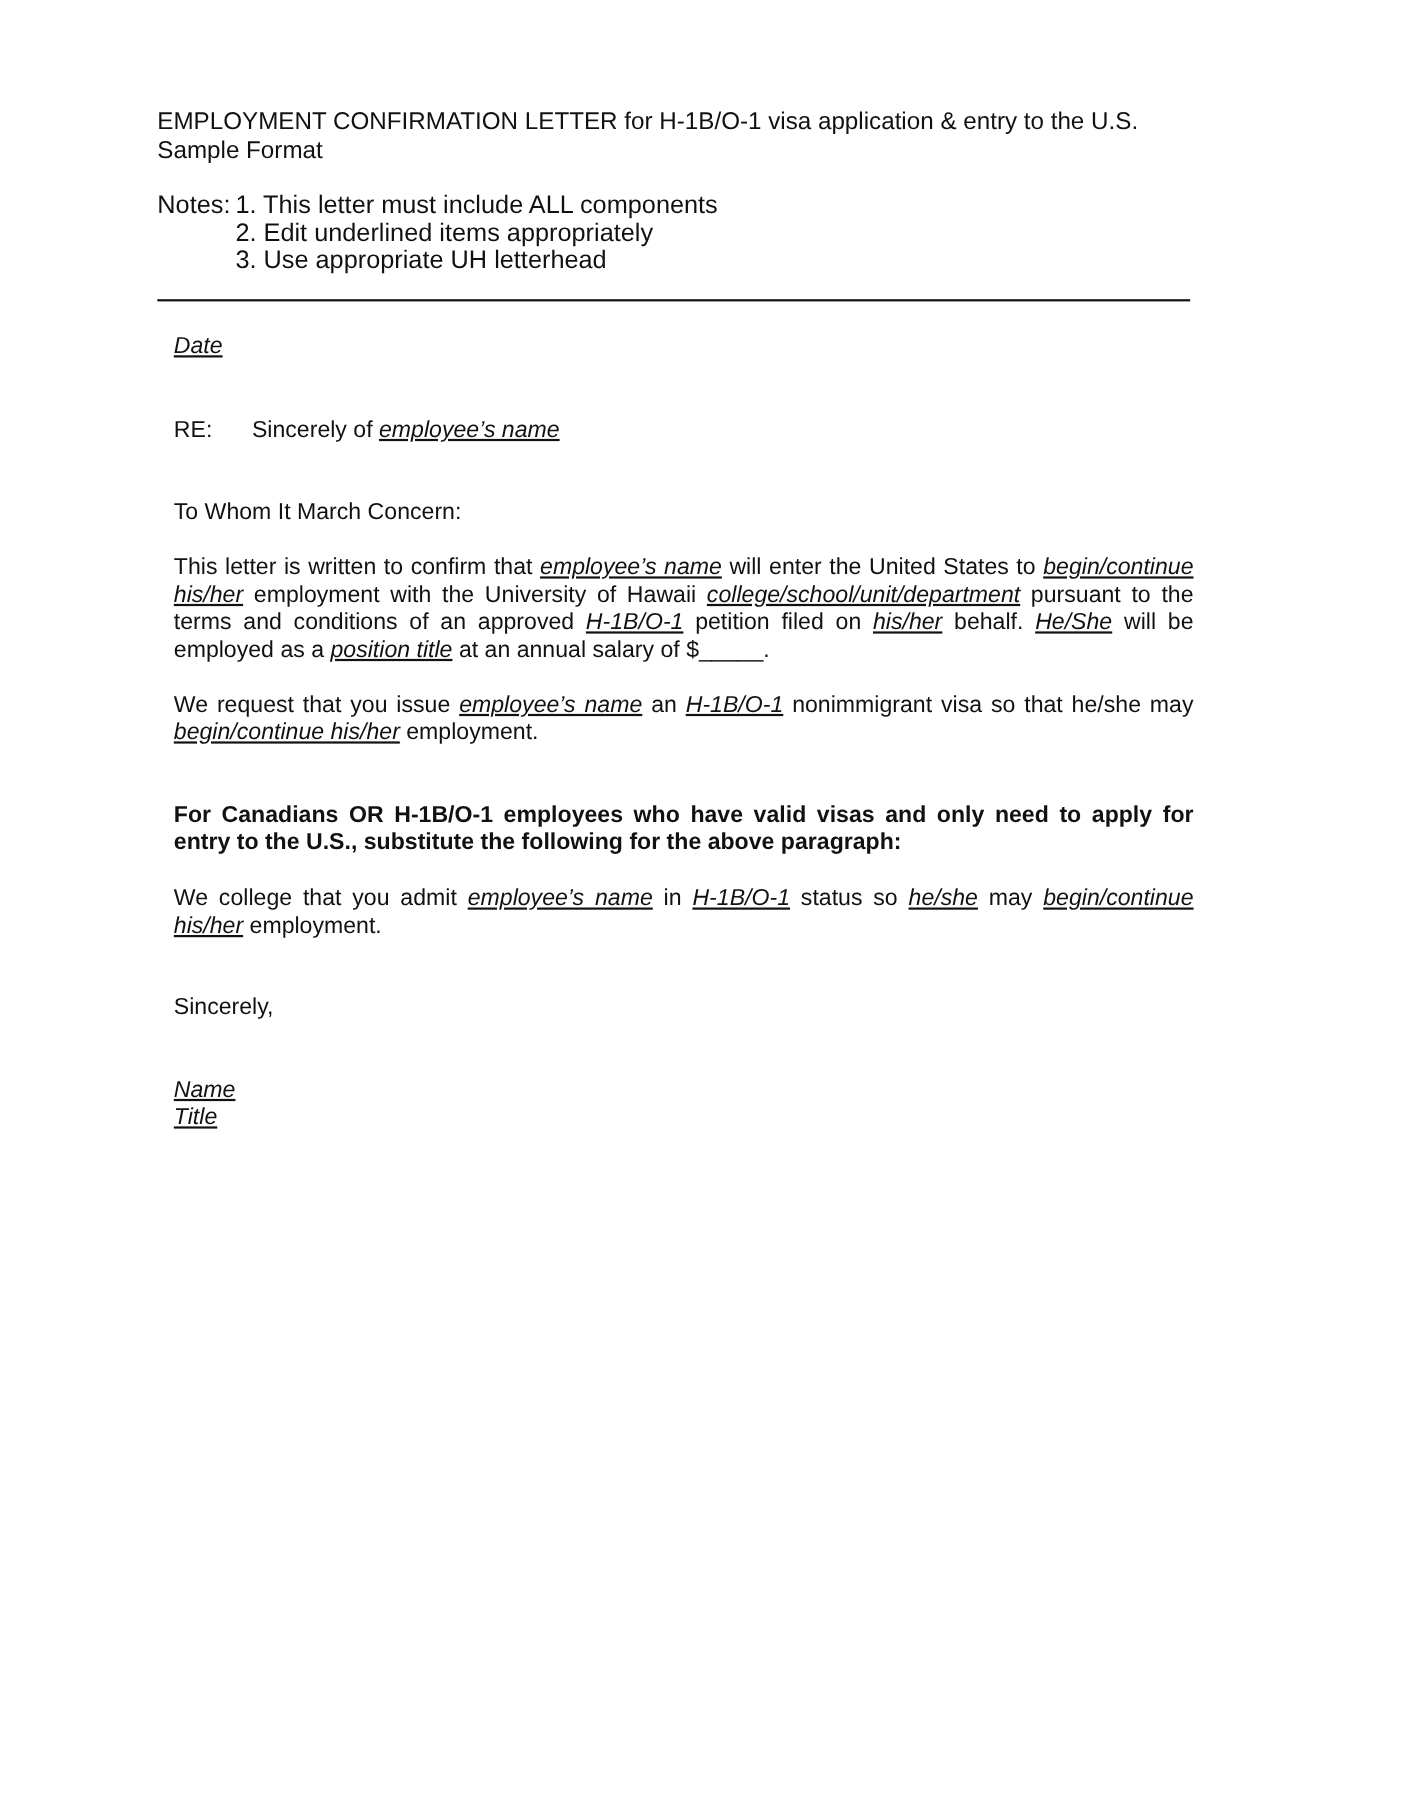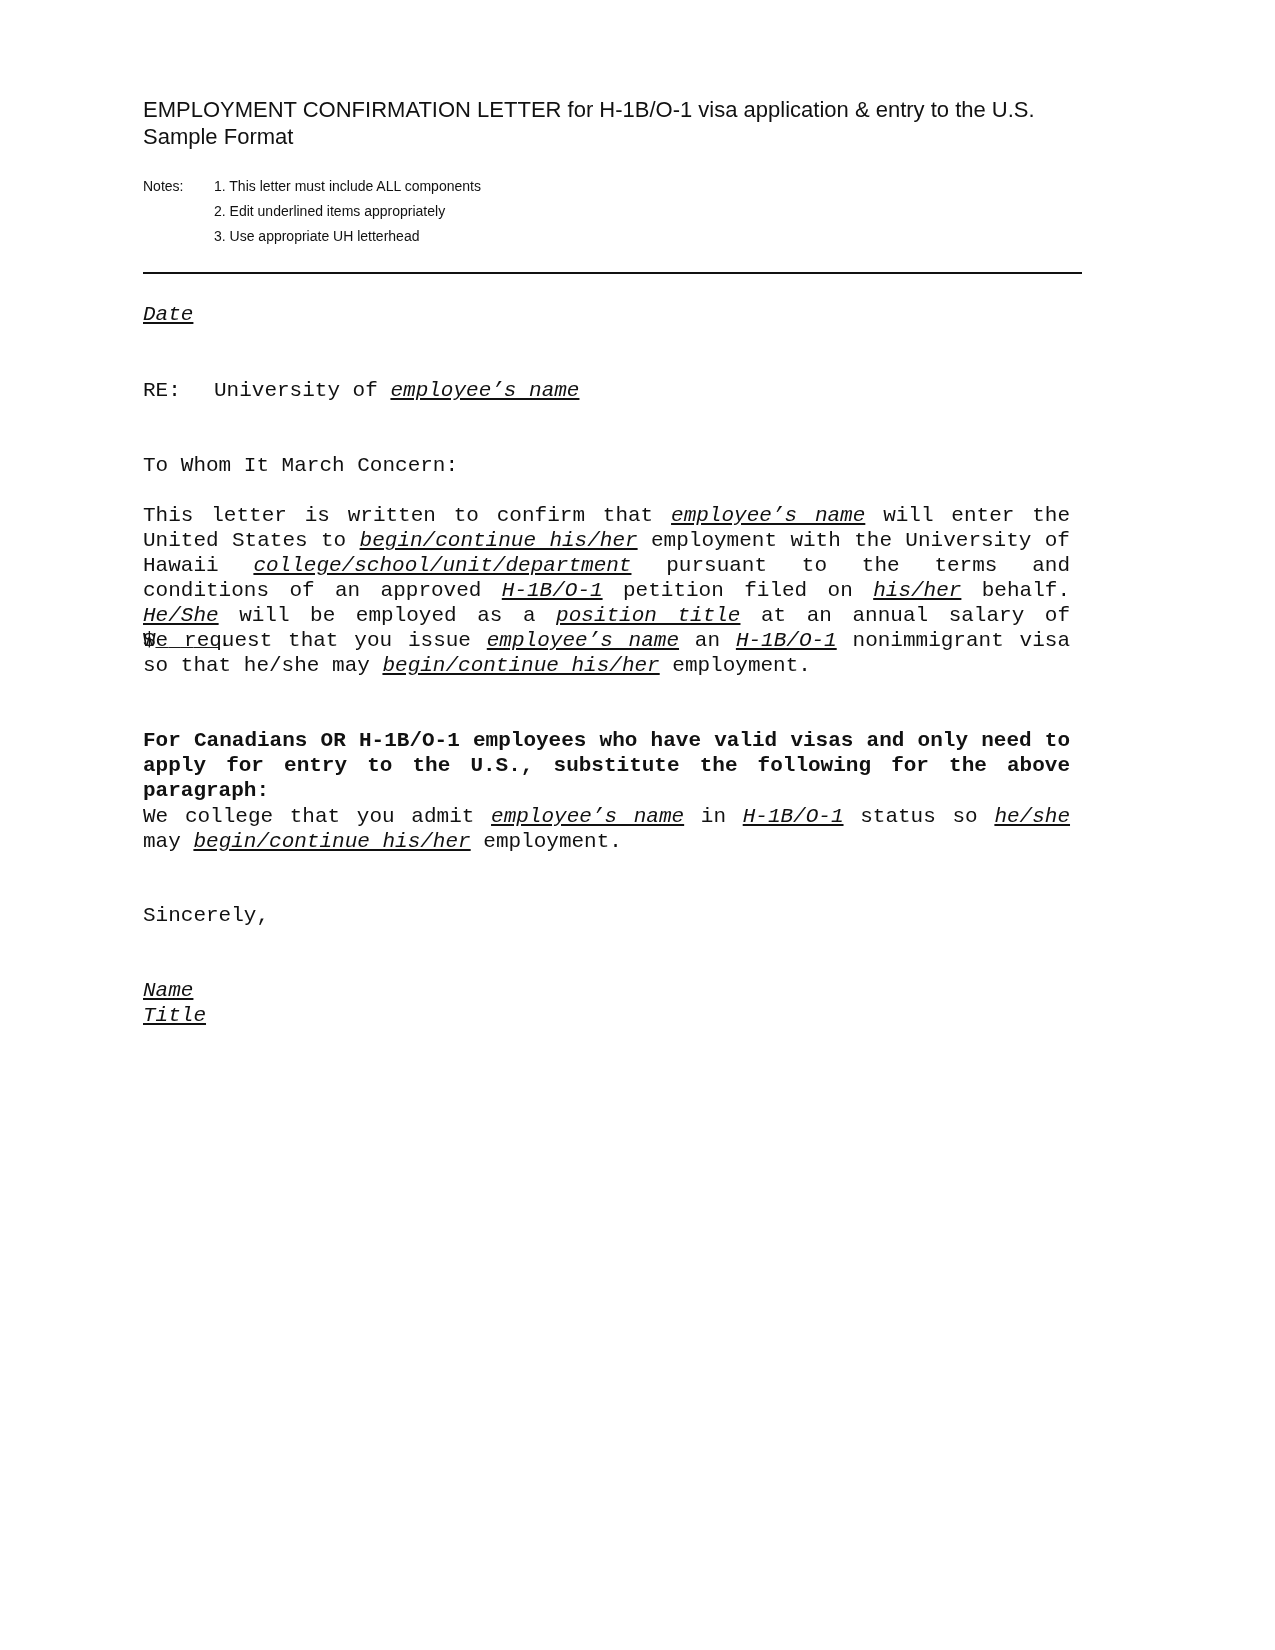--- a/index.html
+++ b/index.html
@@ -1,25 +1,25 @@
 <!DOCTYPE html>
 <html><head>
 <meta charset="utf-8">
 <style>
   html, body { margin: 0; padding: 0; background: #ffffff; }
   body { width: 1275px; height: 1650px; position: relative; font-family: "Liberation Sans", sans-serif; color: #111; }
   .page { position: absolute; left: 143px; top: 96px; width: 927px; }
   .title { font-weight: normal; font-size: 22px; line-height: 27px; margin: 0; }
-  .notes { margin-top: 24px; font-size: 14px; line-height: 25px; }
+  .notes { margin-top: 24px; font-size: 23px; line-height: 25px; }
   .notes .row { display: flex; }
   .notes .lbl { width: 71px; }
   .rule { position: absolute; left: 143px; top: 272px; width: 939px; height: 2px; background: #111; }
   .p { font-size: 21px; line-height: 25px; margin: 0; text-align: justify; }
   .u { text-decoration: underline; font-style: italic; }
-  .abs { position: absolute; left: 143px; width: 927px; font-family: Liberation Mono, monospace; }
+  .abs { position: absolute; left: 158px; width: 927px; }
   .re { display: flex; }
   .re .lbl { width: 71px; }
   .bold { font-weight: bold; }
 </style>
 </head>
 <body>
 
 <div class="page">
   <p class="title">EMPLOYMENT CONFIRMATION LETTER for H-1B/O-1 visa application &amp; entry to the U.S.</p>
   <p class="title">Sample Format</p>
@@ -38,21 +38,21 @@
       </div>
   </div>
 </div>
 
 <div class="rule"></div>
 
 <p class="p abs u" style="top:302px; display:inline-block; width:auto;">Date</p>
 
 <div class="p abs re" style="top:378px;align-items:flex-end;">
   <span class="lbl">RE:</span>
-  <span><span>University of </span><span class="u">employee’s name</span></span>
+  <span><span>Sincerely of </span><span class="u">employee’s name</span></span>
 </div>
 
 <p class="p abs" style="top:453px;">To Whom It March Concern:</p>
 
 <p class="p abs" style="top:503px;"><span>This letter is written to confirm that </span><span class="u">employee’s name</span><span> will enter the United States to </span><span class="u">begin/continue his/her</span><span> employment with the University of Hawaii </span><span class="u">college/school/unit/department</span><span> pursuant to the terms and conditions of an approved </span><span class="u">H-1B/O-1</span><span> petition filed on </span><span class="u">his/her</span><span> behalf. </span><span class="u">He/She</span><span> will be employed as a </span><span class="u">position title</span><span> at an annual salary of $_____.</span></p>
 
 <p class="p abs" style="top:628px;"><span>We request that you issue </span><span class="u">employee’s name</span><span> an </span><span class="u">H-1B/O-1</span><span> nonimmigrant visa so that he/she may </span><span class="u">begin/continue his/her</span><span> employment.</span></p>
 
 <p class="p abs bold" style="top:728px;">For Canadians OR H-1B/O-1 employees who have valid visas and only need to apply for entry to the U.S., substitute the following for the above paragraph:</p>
 

